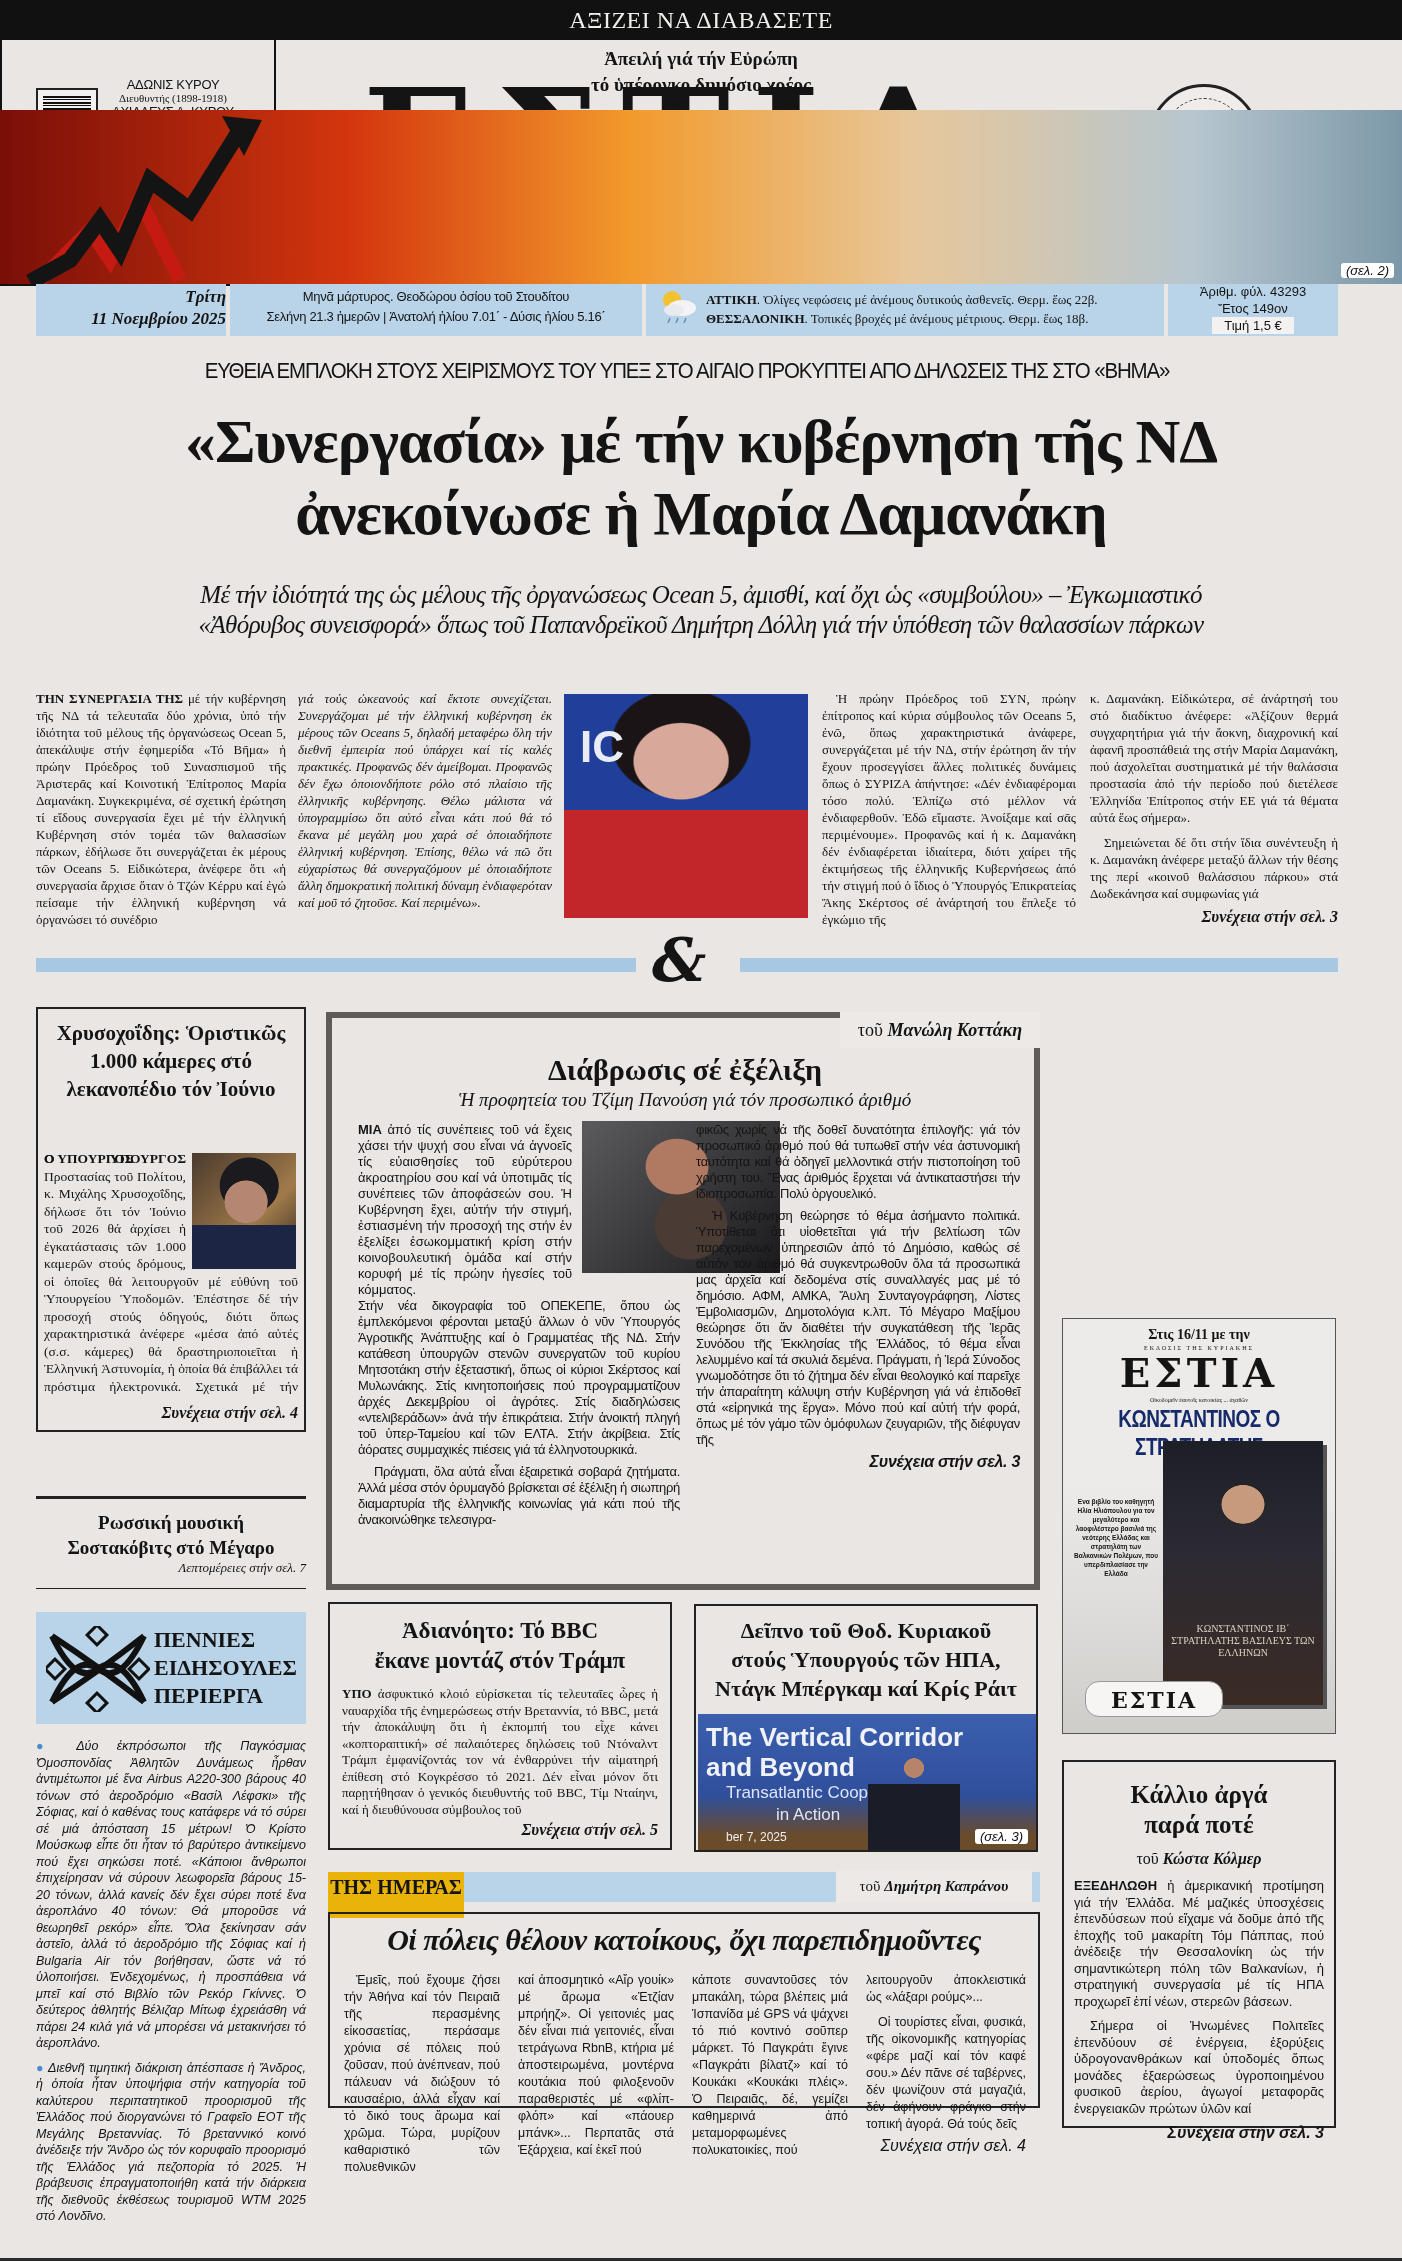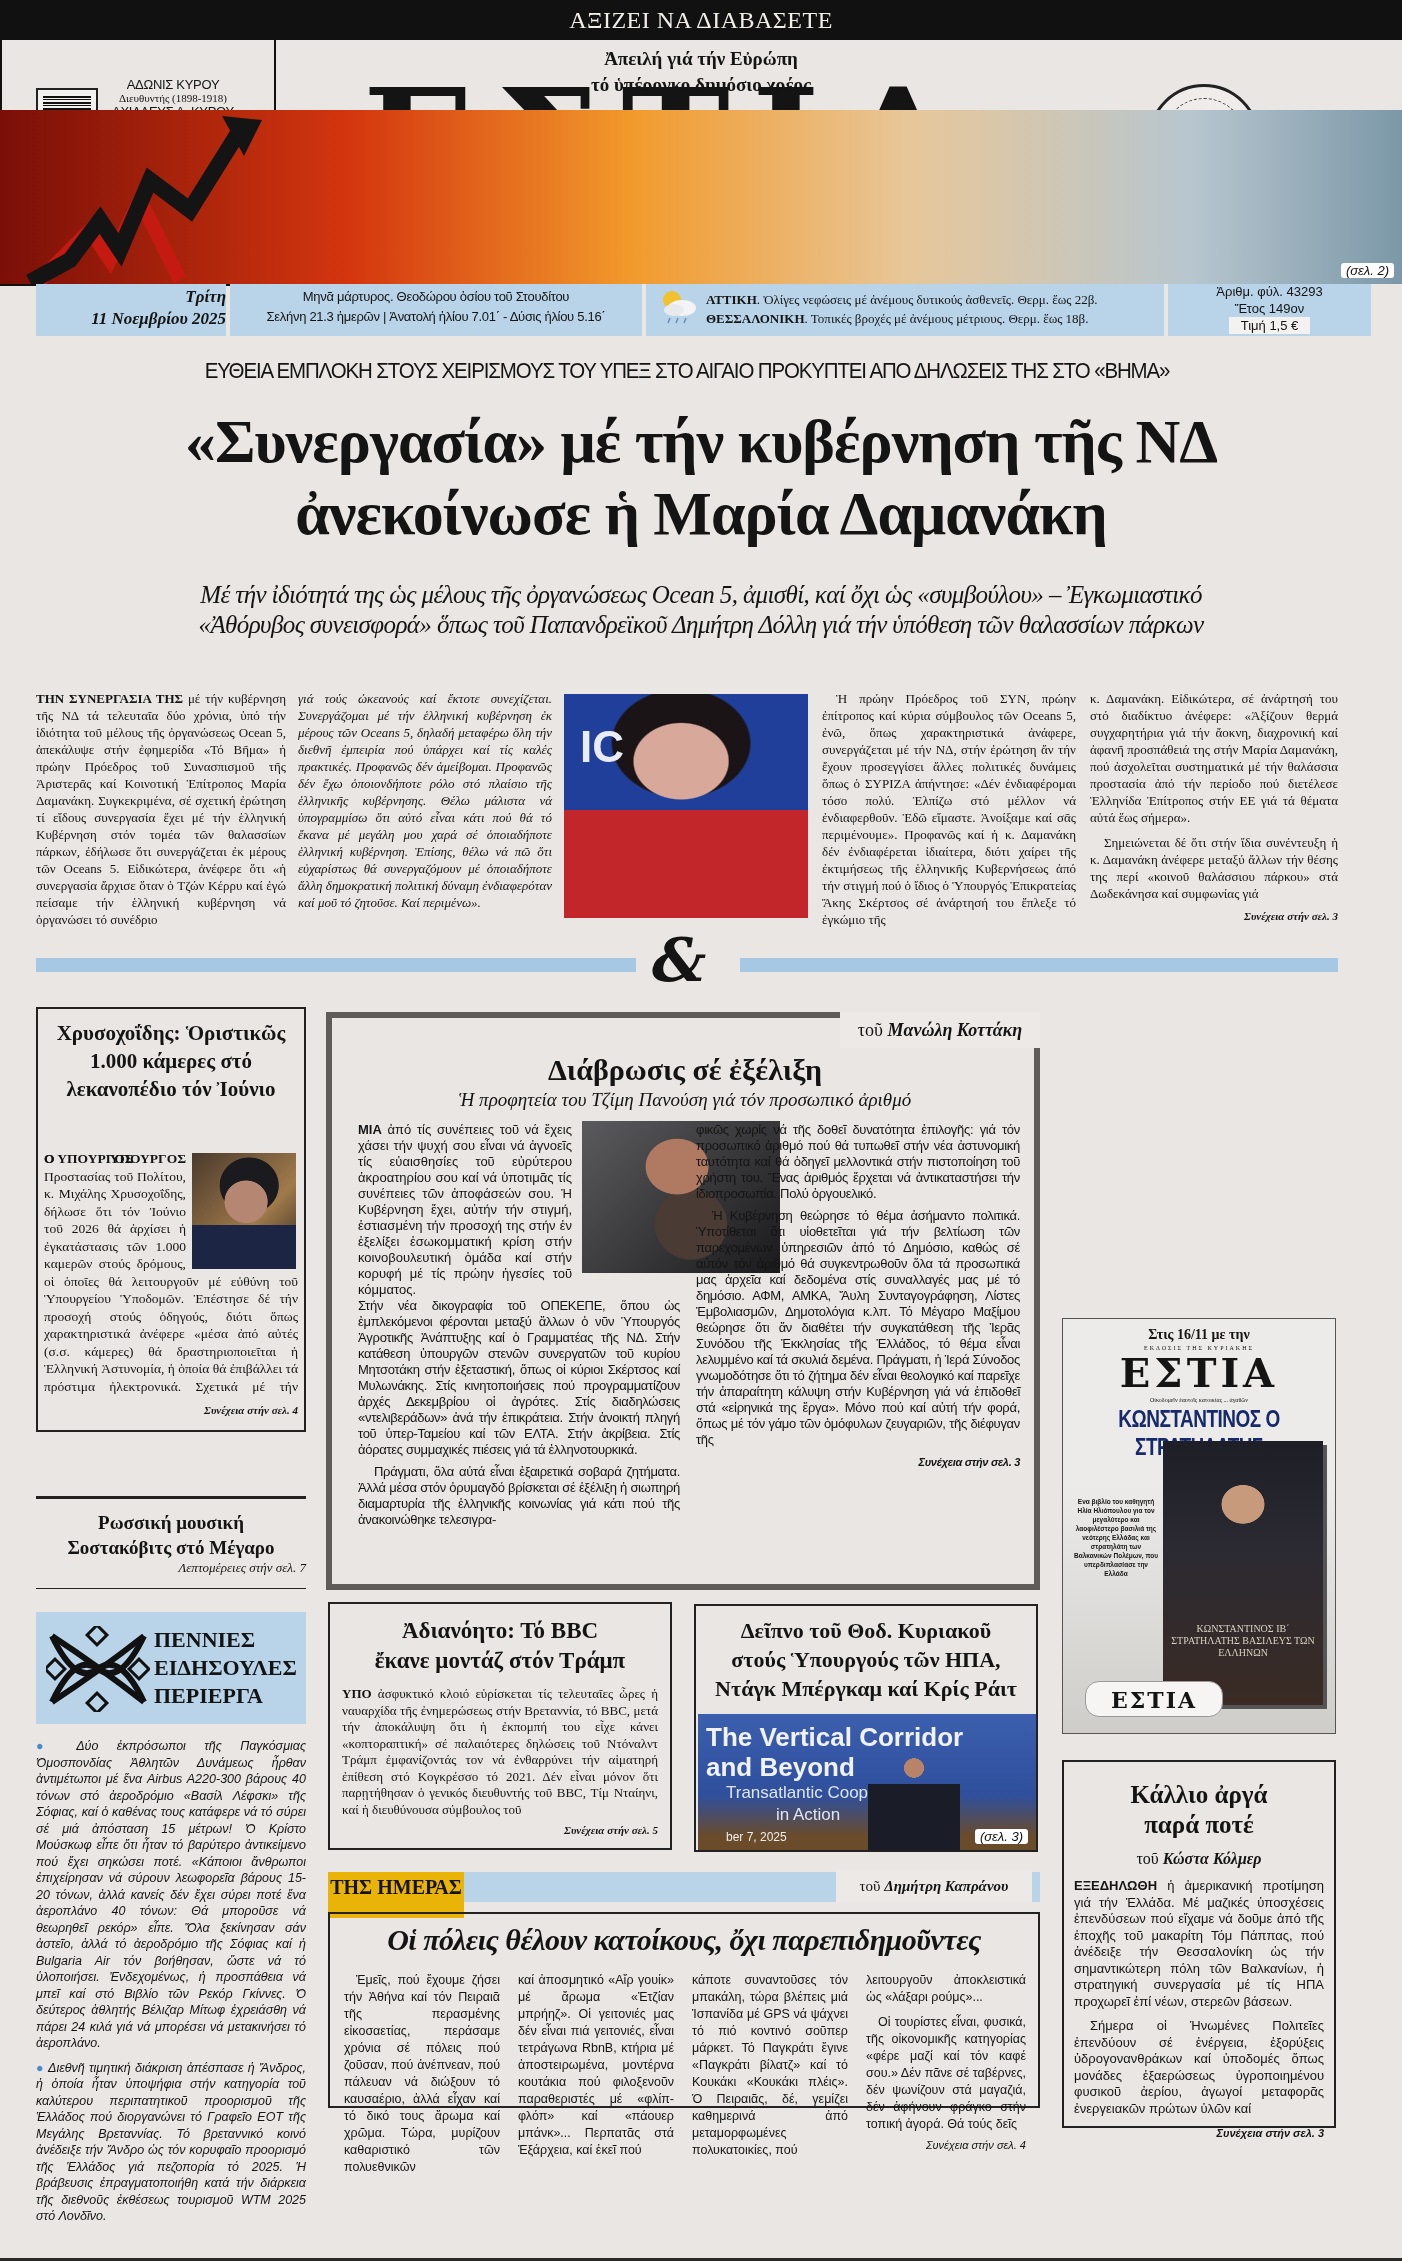--- a/index.html
+++ b/index.html
@@ -44,42 +44,42 @@
   }
   .seal .inner { width: 84px; height: 84px; border-radius: 50%; border: 1px dashed #333; display:flex; align-items:center; justify-content:center; font-size: 9px; text-align:center;}
   .rule-top { position: absolute; left: 36px; top: 268px; width: 1302px; height: 2px; background: #222; }
 
   .infobar { position: absolute; top: 278px; height: 58px; background: #b9d4e8; }
   .ib-date { left: 36px; width: 190px; text-align: right; font-style: italic; font-weight: bold; font-size: 17px; line-height: 22px; padding-top: 8px; }
   .ib-saint { left: 230px; width: 412px; text-align: center; font-family: "Liberation Sans", sans-serif; font-size: 13px; line-height: 20px; padding-top: 9px; letter-spacing: -0.3px; }
   .ib-weather { left: 646px; width: 518px; font-size: 13px; line-height: 19px; padding: 12px 0 0 60px; }
   .ib-weather b { font-weight: bold; }
   .ib-sun { position:absolute; left: 10px; top: 8px; width: 44px; height: 40px; }
-  .ib-issue { left: 1168px; width: 203px; text-align: center; font-family: "Liberation Sans", sans-serif; font-size: 13px; line-height: 17px; padding-top: 5px; }
+  .ib-issue { left: 1168px; width: 170px; text-align: center; font-family: "Liberation Sans", sans-serif; font-size: 13px; line-height: 17px; padding-top: 5px; }
   .ib-issue .price { display: inline-block; background: #f4f2f0; padding: 0 12px; }
 
   .kicker {
     position: absolute; left: 36px; top: 358px; width: 1302px; text-align: center;
     font-family: "Liberation Sans", sans-serif; font-size: 22px; letter-spacing: -1.2px;
     transform: scaleX(0.93);
   }
   .headline {
     position: absolute; left: 60px; top: 405px; width: 1282px; text-align: center;
     font-family: "Liberation Serif", serif; font-weight: bold; font-size: 62px; line-height: 72px;
     letter-spacing: -1px;
   }
   .deck {
     position: absolute; left: 60px; top: 580px; width: 1282px; text-align: center;
     font-style: italic; font-size: 25px; line-height: 30px; letter-spacing: -0.6px;
   }
 
   
   .col { position: absolute; font-size: 13px; line-height: 17px; text-align: justify; hyphens: auto; }
   .col b.lead { font-weight: bold; }
-  .cont { font-style: italic; font-weight: bold; text-align: right; font-size: 11px; }
+  .cont { font-style: italic; font-weight: bold; text-align: right; font-size: 16px; }
 
   .photo { position: absolute; overflow: hidden; }
   .lead-photo { left: 564px; top: 694px; width: 244px; height: 224px;
     background: radial-gradient(ellipse 32% 28% at 48% 30%, #d8a89a 0 60%, transparent 62%),
                 radial-gradient(ellipse 40% 34% at 48% 22%, #1a1416 0 70%, transparent 72%),
                 linear-gradient(180deg, transparent 0 52%, #c2262a 52% 100%),
                 #1f3f9a; }
   .lead-photo .logo { position:absolute; left: 16px; top: 28px; color:#e9ecf5; font-family:"Liberation Sans",sans-serif; font-weight:bold; font-size: 44px; }
 
   .amp-line { position: absolute; top: 958px; height: 14px; background: #a7c8e3; }

